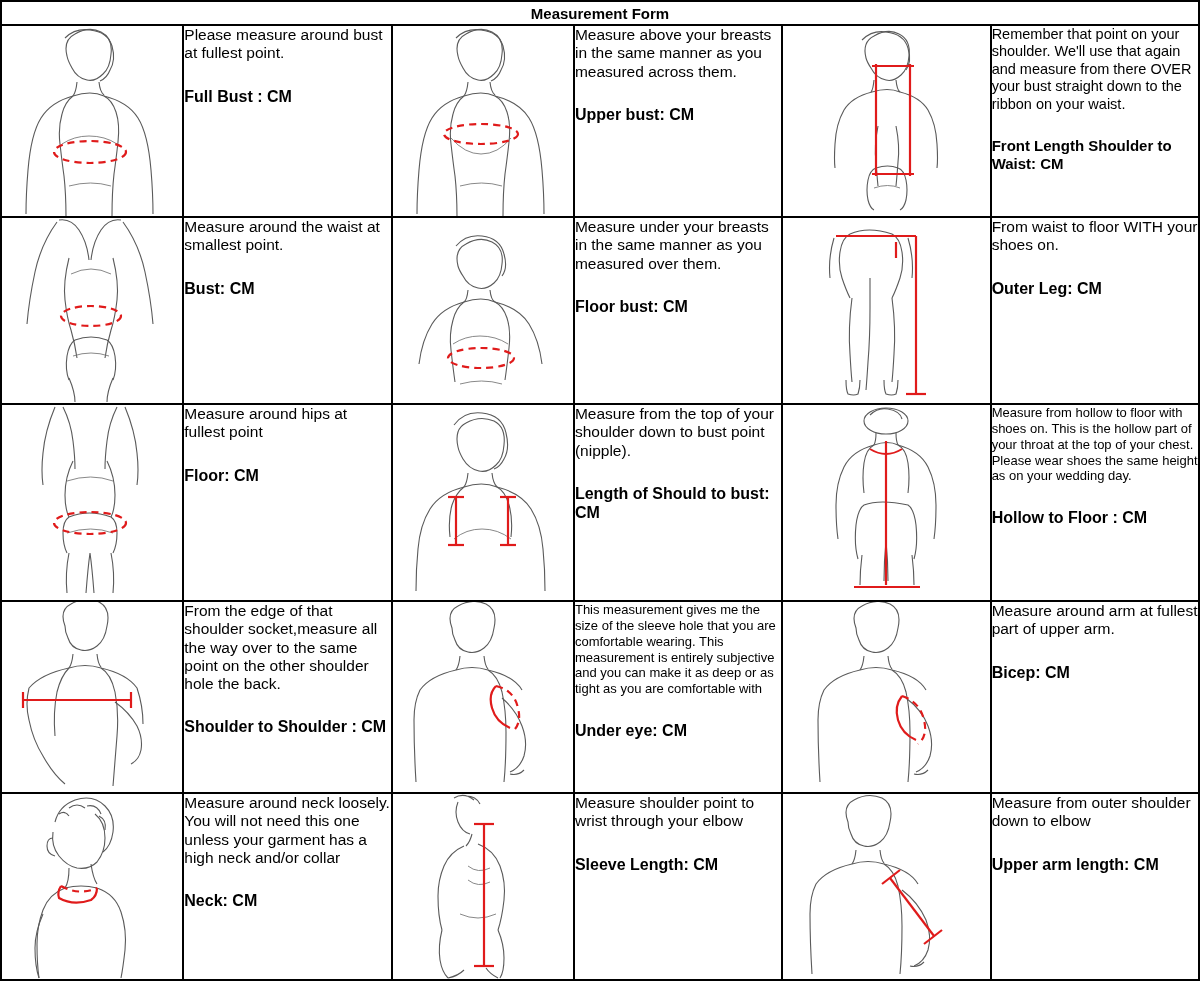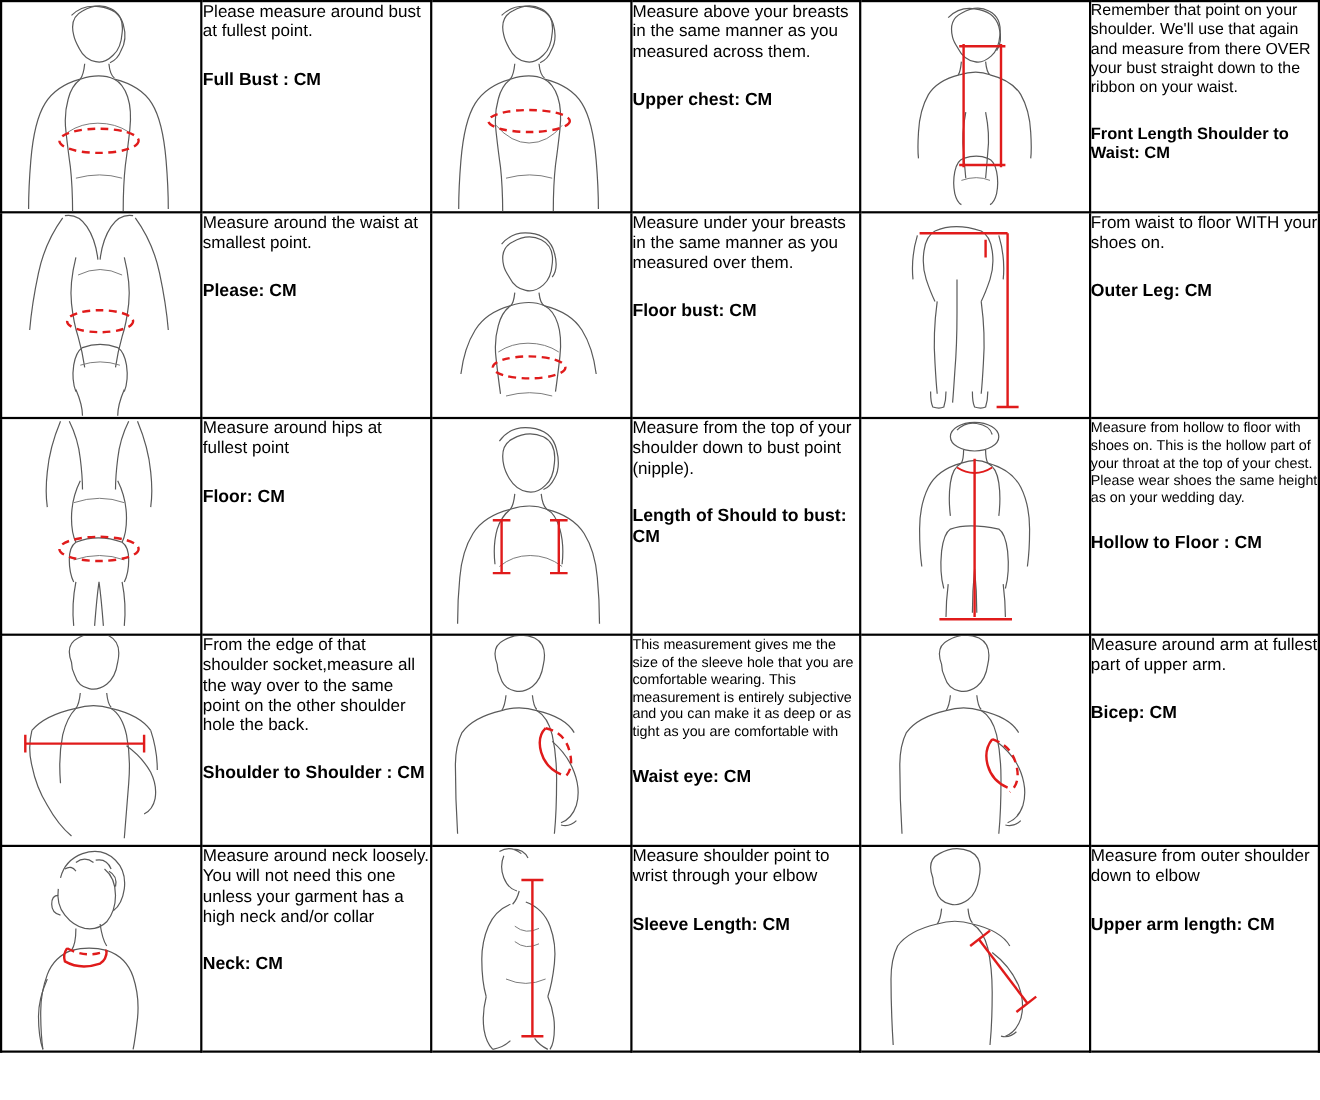--- a/index.html
+++ b/index.html
@@ -68,20 +68,23 @@
   .red { fill: none; stroke: #e01b1b; stroke-width: 2.2; }
   .red-dash { fill: none; stroke: #e01b1b; stroke-width: 2.2; stroke-dasharray: 7 5; }
   .red-thin { fill: none; stroke: #e01b1b; stroke-width: 1.8; }
   .hair { fill: none; stroke: #5a5a5a; stroke-width: 1.1; }
 </style>
 </head>
 <body>
 
 <div id="page">
 
+  <div class="title-bar">
+    <span>Measurement Form</span>
+  </div>
 
   <table class="grid">
     <tbody>
 
     <tr>
       <td class="fig">
         <svg width="170" height="190" viewBox="0 0 170 190">
           <path class="hair" d="M58 12 q10 -10 25 -8 q18 2 22 16 q4 14 -2 24 q-3 8 -10 11"></path>
           <path class="body-line" d="M60 30 q-4 -16 8 -22 q14 -8 26 -2 q12 6 10 22 q-1 14 -8 20 q-8 8 -16 6 q-10 -2 -15 -12 q-4 -7 -5 -12z"></path>
           <path class="body-line" d="M70 56 q-1 10 -4 14 M92 56 q1 10 5 13"></path>
@@ -108,21 +111,21 @@
           <path class="body-line" d="M97 70 q24 6 34 22 q10 16 13 52 q2 24 2 44"></path>
           <path class="body-line" d="M66 70 q18 -6 31 0 q8 4 12 16 q4 12 2 30 q-2 18 -4 32 q-2 18 -2 42"></path>
           <path class="body-line" d="M66 70 q-8 6 -11 18 q-4 14 -2 30 q2 18 4 32 q2 18 2 42"></path>
           <path class="body-line-thin" d="M53 112 q14 16 30 16 q17 0 30 -16"></path>
           <path class="body-line-thin" d="M62 160 q22 -6 42 0"></path>
           <ellipse class="red-dash" cx="83" cy="108" rx="37" ry="10"></ellipse>
         </svg>
       </td>
       <td class="txt">
         <span class="desc">Measure above your breasts in the same manner as you measured across them.</span>
-        <span class="lbl">Upper chest:  CM</span>
+        <span class="lbl">Upper bust:  CM</span>
       </td>
 
       <td class="fig fig-wide">
         <svg width="185" height="190" viewBox="0 0 185 190">
           <path class="hair" d="M68 14 q10 -10 24 -8 q18 2 22 16 q4 14 -2 22"></path>
           <path class="body-line" d="M72 32 q-4 -16 8 -22 q14 -8 25 -2 q12 6 10 22 q-1 13 -8 19 q-8 7 -15 5 q-10 -2 -15 -12 q-4 -6 -5 -10z"></path>
           <path class="body-line" d="M80 54 q-1 10 -3 12 M102 54 q1 10 4 12"></path>
           <path class="body-line" d="M78 66 q-20 5 -28 18 q-8 14 -9 34 q-1 16 0 24"></path>
           <path class="body-line" d="M106 66 q20 5 28 18 q8 14 9 34 q1 16 0 24"></path>
           <path class="body-line" d="M78 66 q16 -5 28 0"></path>
@@ -152,21 +155,21 @@
           <path class="body-line" d="M106 40 q6 24 4 42 q-2 18 -6 30 q-4 14 -6 28"></path>
           <path class="body-line-thin" d="M64 56 q20 -10 40 0"></path>
           <path class="body-line" d="M68 122 q16 -6 32 0 q6 4 8 16 q2 14 -2 24 M68 122 q-6 4 -8 16 q-2 14 2 24"></path>
           <path class="body-line-thin" d="M66 138 q18 -6 36 0"></path>
           <path class="body-line" d="M62 160 q6 14 6 24 M106 160 q-6 14 -6 24"></path>
           <ellipse class="red-dash" cx="84" cy="98" rx="30" ry="10"></ellipse>
         </svg>
       </td>
       <td class="txt">
         <span class="desc">Measure around the waist at smallest point.</span>
-        <span class="lbl">Please:   CM</span>
+        <span class="lbl">Bust:   CM</span>
       </td>
 
       <td class="fig">
         <svg width="170" height="185" viewBox="0 0 170 185">
           <path class="hair" d="M58 28 q10 -12 26 -10 q18 2 22 18 q4 14 -2 22"></path>
           <path class="body-line" d="M60 48 q-4 -16 8 -22 q14 -8 26 -2 q12 6 10 22 q-1 13 -8 19 q-8 7 -16 5 q-10 -2 -15 -12 q-4 -6 -5 -10z"></path>
           <path class="body-line" d="M70 72 q-1 10 -4 12 M92 72 q1 10 5 12"></path>
           <path class="body-line" d="M66 84 q-22 6 -32 22 q-10 16 -13 40"></path>
           <path class="body-line" d="M97 84 q24 6 34 22 q10 16 13 40"></path>
           <path class="body-line" d="M66 84 q18 -6 31 0 q8 4 12 16 q4 12 2 30 q-2 18 -4 32"></path>
@@ -301,21 +304,21 @@
           <path class="body-line" d="M90 68 q26 6 34 20"></path>
           <path class="body-line" d="M58 68 q16 -5 32 0 q10 6 14 22 q4 18 4 40 q0 30 -2 50"></path>
           <path class="body-line" d="M104 96 q14 12 20 28 q6 16 2 30 q-4 12 -14 16"></path>
           <path class="body-line" d="M112 172 q8 2 14 -4"></path>
           <path class="red-dash" d="M98 84 q18 4 22 22 q4 16 -6 24"></path>
           <path class="red" d="M98 84 q-8 8 -4 22 q4 14 18 20"></path>
         </svg>
       </td>
       <td class="txt txt-small">
         <span class="desc">This measurement gives me the size of the sleeve hole that you are comfortable wearing. This measurement is entirely subjective and you can make it as deep or as tight as you are comfortable with</span>
-        <span class="lbl">Waist eye:  CM</span>
+        <span class="lbl">Under eye:  CM</span>
       </td>
 
       <td class="fig fig-wide">
         <svg width="185" height="190" viewBox="0 0 185 190">
           <path class="body-line" d="M62 26 q-6 -16 6 -22 q14 -8 28 -2 q12 6 8 24 q-2 14 -10 20 q-8 6 -16 4 q-10 -2 -13 -12 q-3 -6 -3 -12z"></path>
           <path class="body-line" d="M70 54 q-1 10 -4 14 M94 54 q1 10 4 13"></path>
           <path class="body-line" d="M66 68 q-26 6 -36 20 q-6 12 -6 30 q0 30 2 62"></path>
           <path class="body-line" d="M98 68 q26 6 34 20"></path>
           <path class="body-line" d="M66 68 q16 -5 32 0 q10 6 14 22 q4 18 4 40 q0 30 -2 50"></path>
           <path class="body-line" d="M112 96 q16 12 22 28 q6 16 2 30 q-4 12 -14 16"></path>

